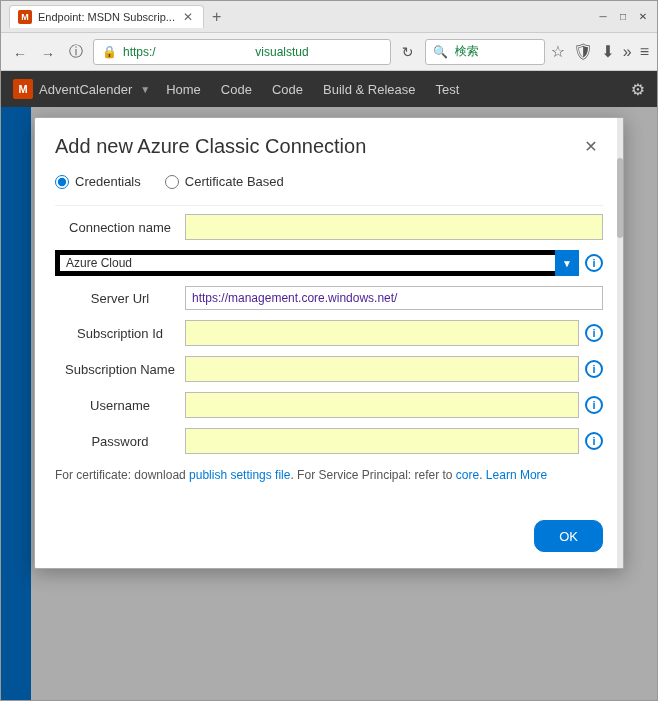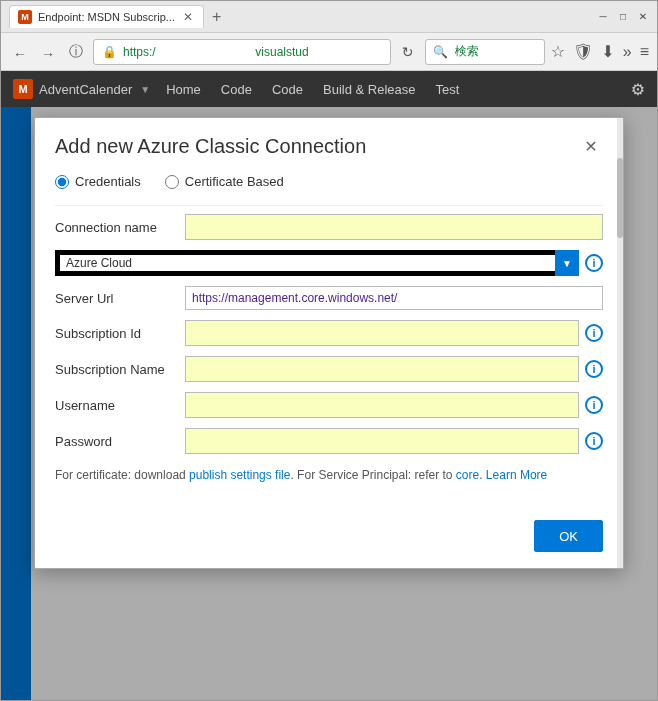--- a/index.html
+++ b/index.html
@@ -313,20 +313,21 @@
       display: flex;
       align-items: center;
       margin-bottom: 10px;
     }
 
     .form-label {
       width: 130px;
       font-size: 13px;
       color: #333;
       flex-shrink: 0;
+      text-align: center;
     }
 
     .form-field-wrapper {
       flex: 1;
       display: flex;
       align-items: center;
       gap: 6px;
     }
 
     .form-input {
@@ -413,21 +414,21 @@
       display: flex;
       justify-content: flex-end;
       gap: 8px;
       padding: 12px 20px 16px;
     }
 
     .btn {
       height: 32px;
       padding: 0 24px;
       border: 1px solid #ccc;
-      border-radius: 2px;
+      border-radius: 10px;
       font-size: 13px;
       cursor: pointer;
     }
 
     .btn-primary {
       background: #0078d7;
       color: #fff;
       border-color: #0078d7;
     }
 

